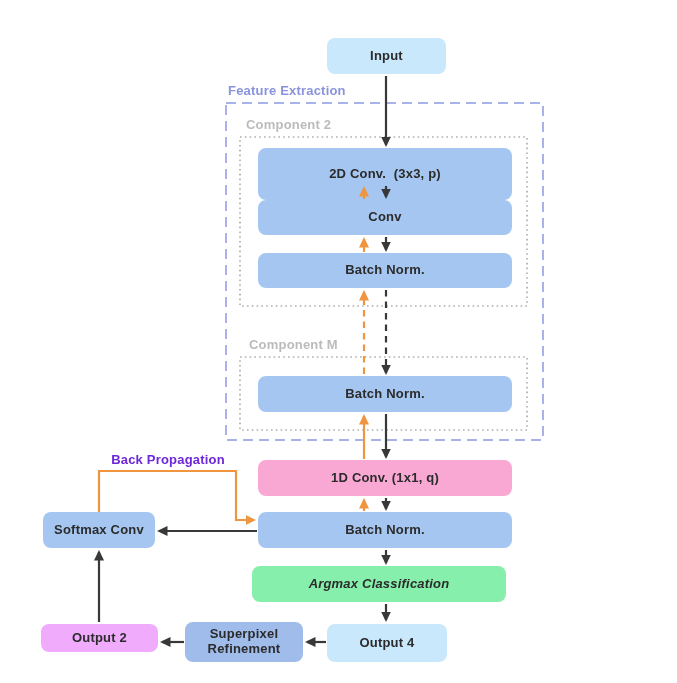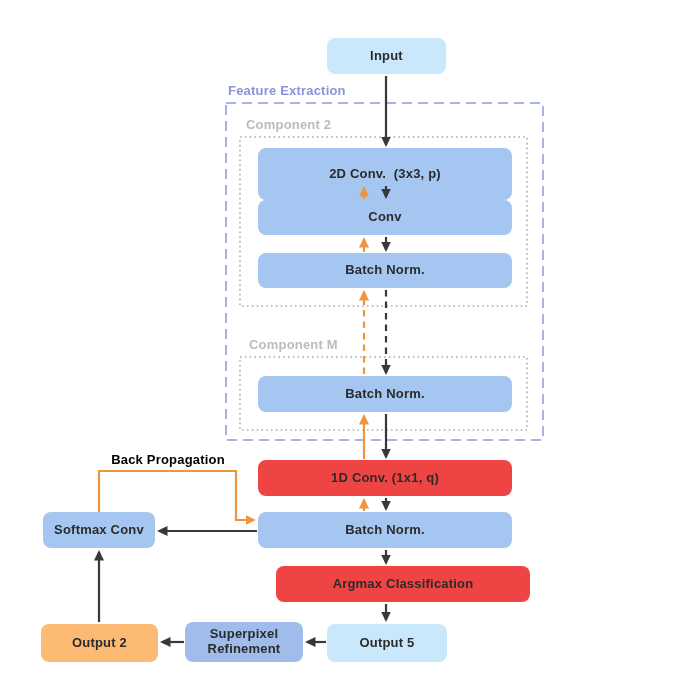--- a/index.html
+++ b/index.html
@@ -14,46 +14,46 @@
   svg.overlay{position:absolute;left:0;top:0;pointer-events:none;}
 </style>
 </head>
 <body>
 
 <div class="canvas">
 
   <div class="grp-label fe-label" style="left: 228px; top: 83px; color: rgb(138, 147, 220);">Feature Extraction</div>
   <div class="grp-label" style="left: 246px; top: 117px; color: rgb(187, 187, 187);">Component 2</div>
   <div class="grp-label" style="left: 249px; top: 337px; color: rgb(187, 187, 187);">Component M</div>
-  <div class="grp-label bp-label" style="left: 98px; top: 452px; color: #000000;">Back Propagation</div>
+  <div class="grp-label bp-label" style="left: 98px; top: 452px; color: #6d28d9;">Back Propagation</div>
 
   <div class="node" style="left: 327px; top: 38px; width: 119px; height: 36px; background-color: rgb(201, 232, 251);">Input</div>
 
   <div class="node" style="left: 258px; top: 148px; width: 254px; height: 52px; background-color: rgb(165, 198, 241);">2D Conv.  (3x3, p)</div>
 
   <div class="node" style="left: 258px; top: 200px; width: 254px; height: 35px; background-color: rgb(165, 198, 241);">Conv</div>
 
   <div class="node" style="left: 258px; top: 253px; width: 254px; height: 35px; background-color: rgb(165, 198, 241);">Batch Norm.</div>
 
   <div class="node" style="left: 258px; top: 376px; width: 254px; height: 36px; background-color: rgb(165, 198, 241);">Batch Norm.</div>
 
-  <div class="node" style="left: 258px; top: 460px; width: 254px; height: 36px; background-color: #ef4444;">1D Conv. (1x1, q)</div>
+  <div class="node" style="left: 258px; top: 460px; width: 254px; height: 36px; background-color: #f9a8d4;">1D Conv. (1x1, q)</div>
 
   <div class="node" style="left: 258px; top: 512px; width: 254px; height: 36px; background-color: rgb(165, 198, 241);">Batch Norm.</div>
 
-  <div class="node" style="left: 276px; top: 566px; width: 254px; height: 36px; background-color: #ef4444;">Argmax Classification</div>
+  <div class="node" style="left: 252px; top: 566px; width: 254px; height: 36px; background-color: #86efac; font-style: italic;">Argmax Classification</div>
 
   <div class="node" style="left: 43px; top: 512px; width: 112px; height: 36px; background-color: rgb(165, 198, 241);">Softmax Conv</div>
 
-  <div class="node" style="left: 327px; top: 624px; width: 120px; height: 38px; background-color: rgb(201, 232, 251);">Output 5</div>
+  <div class="node" style="left: 327px; top: 624px; width: 120px; height: 38px; background-color: rgb(201, 232, 251);">Output 4</div>
 
   <div class="node" style="left: 185px; top: 622px; width: 118px; height: 40px; font-size: 13px; background-color: rgb(159, 188, 235);">Superpixel
 Refinement</div>
 
-  <div class="node" style="left: 41px; top: 624px; width: 117px; height: 38px; background-color: #fdba74;">Output 2</div>
+  <div class="node" style="left: 41px; top: 624px; width: 117px; height: 28px; background-color: #f0abfc;">Output 2</div>
 
   <svg class="overlay" width="677" height="683" viewBox="0 0 677 683">
     <defs>
       <marker id="mF" markerUnits="userSpaceOnUse" markerWidth="12" markerHeight="11" refX="8.5" refY="5" orient="auto">
         <path d="M0,0 L10.5,5 L0,10 Z" fill="#383838"></path>
       </marker>
       <marker id="mB" markerUnits="userSpaceOnUse" markerWidth="12" markerHeight="11" refX="8.5" refY="5" orient="auto">
         <path d="M0,0 L10.5,5 L0,10 Z" fill="#F0953F"></path>
       </marker>
     </defs>

